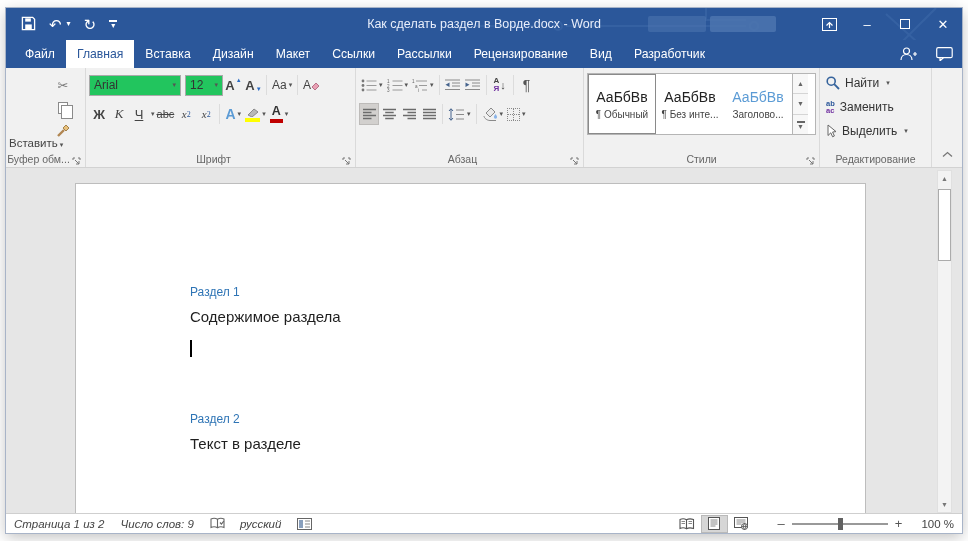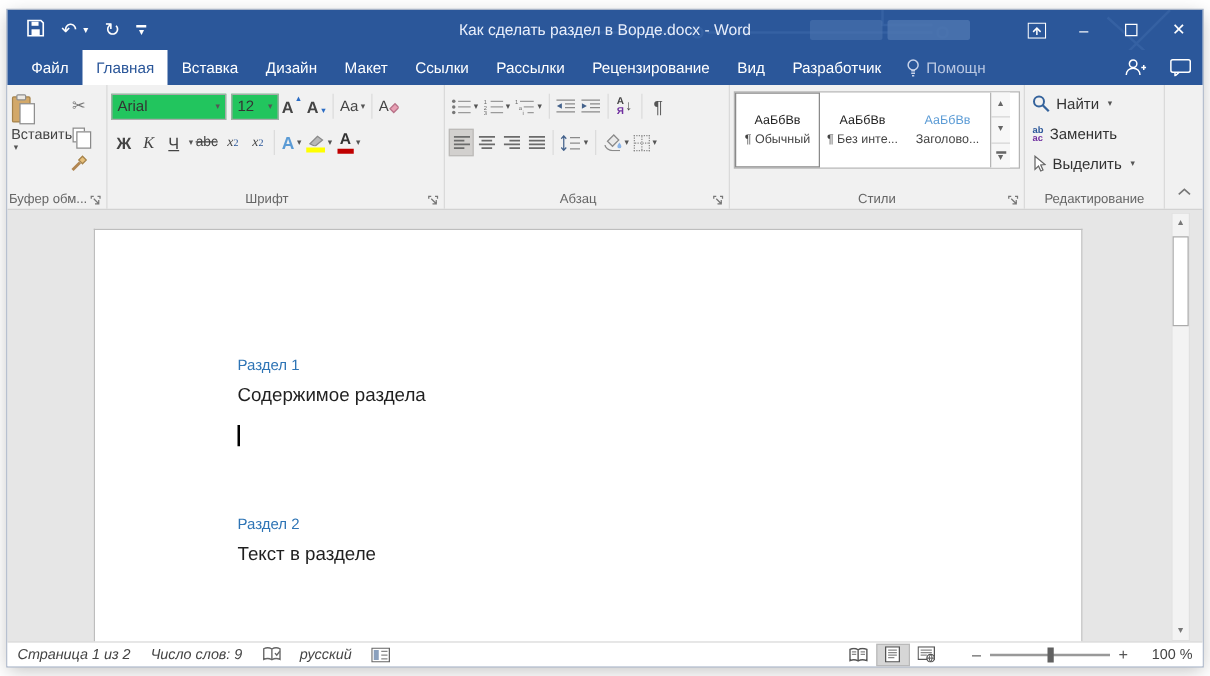--- a/index.html
+++ b/index.html
@@ -47,21 +47,21 @@
   .row { display: flex; align-items: center; height: 24px; }
   .row + .row { margin-top: 5px; }
   .rbtn { display: inline-flex; align-items: center; justify-content: center; height: 22px;
     min-width: 20px; padding: 0 2px; color: #444; }
   .rbtn.active { background: #d2d0ce; border: 1px solid #bdbbb9; }
   .caret { font-size: 7px; color: #555; margin-left: 2px; }
   .vsep { width: 1px; height: 20px; background: #dcdcdc; margin: 0 3px; }
 
   
   .g-clip { width: 80px; display: flex; }
-  .paste { display: flex; flex-direction: column; align-items: flex-start; width: 44px; padding-top: 2px; }
+  .paste { display: flex; flex-direction: row; align-items: flex-end; width: 44px; padding-top: 2px; }
   .paste-label { font-size: 11.5px; color: #444; margin-top: 2px; }
   .clipcol { display: flex; flex-direction: column; gap: 5px; padding-top: 3px; }
   .smico { width: 20px; height: 18px; display: flex; align-items: center; justify-content: center; }
   .scissors { font-size: 13px; color: #777; }
   .copyico { position: relative; width: 10px; height: 12px; border: 1px solid #8a8a8a; background: #fff; }
   .copyico::after { content: ""; position: absolute; left: 2px; top: 2px; width: 10px; height: 12px;
     border: 1px solid #8a8a8a; background: #fff; }
 
   
   .g-font { width: 270px; }
@@ -96,21 +96,21 @@
   .borders-ico { width: 13px; height: 13px; border: 1px dotted #8a8a8a; position: relative; }
   .borders-ico::before { content: ""; position: absolute; left: 0; right: 0; top: 5px; border-top: 1px dotted #8a8a8a; }
   .borders-ico::after { content: ""; position: absolute; top: 0; bottom: 0; left: 5px; border-left: 1px dotted #8a8a8a; }
 
   
   .g-styles { width: 236px; }
   .gallery { display: flex; height: 62px; background: #fff; border: 1px solid #b5b5b5; }
   .card { width: 68px; display: flex; flex-direction: column; align-items: center;
     justify-content: center; overflow: hidden; border: 1px solid transparent; }
   .card.selected { border: 1px solid #8a8a8a; box-shadow: inset 0 0 0 1px #fff; }
-  .card .prev { font-size: 10px; color: #222; white-space: nowrap; text-align: center; }
+  .card .prev { font-size: 14px; color: #222; white-space: nowrap; text-align: center; }
   .card .prev.blue { color: #5b9bd5; }
   .card .nm { font-size: 10px; color: #444; margin-top: 4px; white-space: nowrap; }
   .gscroll { width: 16px; border-left: 1px solid #b5b5b5; display: flex; flex-direction: column; background: #f7f7f7; }
   .gscroll .sb { flex: 1; display: flex; align-items: center; justify-content: center;
     font-size: 7px; color: #666; border-bottom: 1px solid #d5d5d5; }
   .gscroll .sb:last-child { border-bottom: none; flex-direction: column; line-height: 3px; }
   .gmore-bar { width: 8px; height: 1.5px; background: #666; margin-bottom: 2px; }
 
   
   .g-edit { width: 112px; padding-left: 6px; }
@@ -209,27 +209,20 @@
     <span class="tab">Файл</span>
     <span class="tab active">Главная</span>
     <span class="tab">Вставка</span>
     <span class="tab">Дизайн</span>
     <span class="tab">Макет</span>
     <span class="tab">Ссылки</span>
     <span class="tab">Рассылки</span>
     <span class="tab">Рецензирование</span>
     <span class="tab">Вид</span>
     <span class="tab">Разработчик</span>
-    <span class="tellme">
-      <svg width="11" height="15" viewBox="0 0 11 15">
-          <circle cx="5.5" cy="5" r="4" fill="none" stroke="#c8d3ea" stroke-width="1.2"></circle>
-          <path d="M4 9.5 h3 M4 11.5 h3 M4.6 13.5 h1.8" stroke="#c8d3ea" stroke-width="1.2" fill="none"></path>
-        </svg>
-      <span>Помощн</span>
-    </span>
     <span class="tabrow-spacer"></span>
     <span class="tabicon">
       <svg width="17" height="14" viewBox="0 0 17 14">
           <circle cx="6.5" cy="4" r="3" fill="none" stroke="#fff" stroke-width="1.2"></circle>
           <path d="M1 13 c0-3.4 2.5-5.5 5.5-5.5 s5.5 2.1 5.5 5.5" fill="none" stroke="#fff" stroke-width="1.2"></path>
           <path d="M13 7 h4 M15 5 v4" stroke="#fff" stroke-width="1.2"></path>
         </svg>
     </span>
     <span class="tabicon">
       <svg width="17" height="14" viewBox="0 0 17 14">

